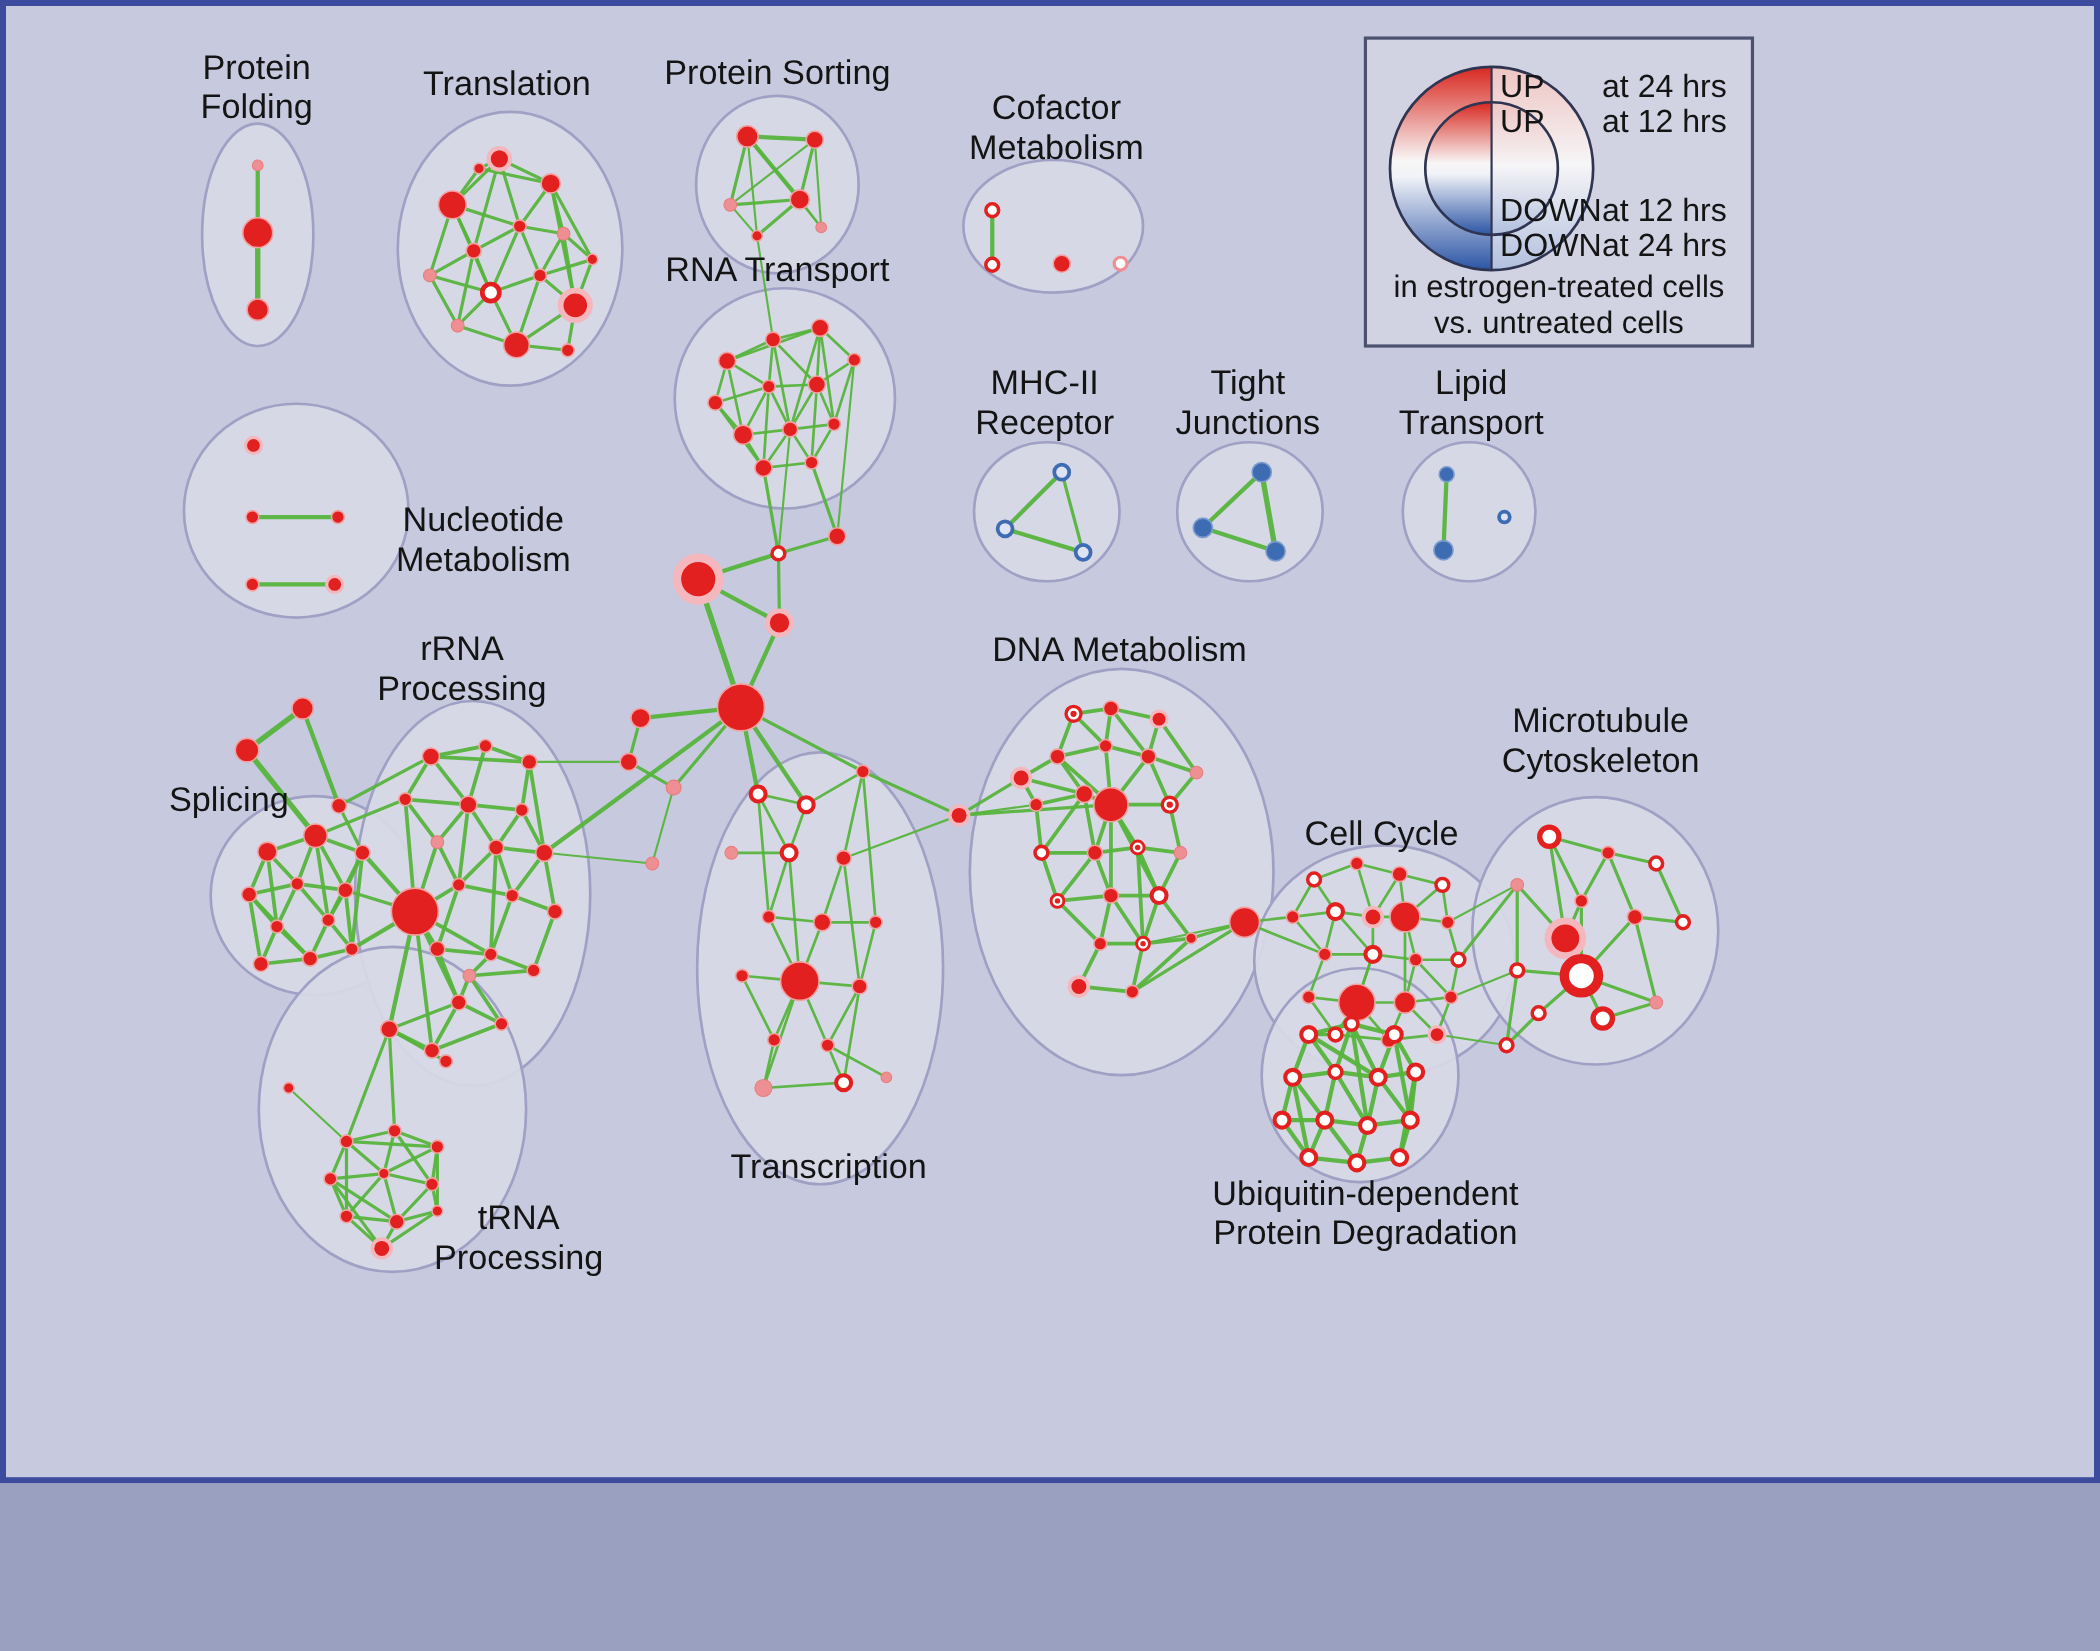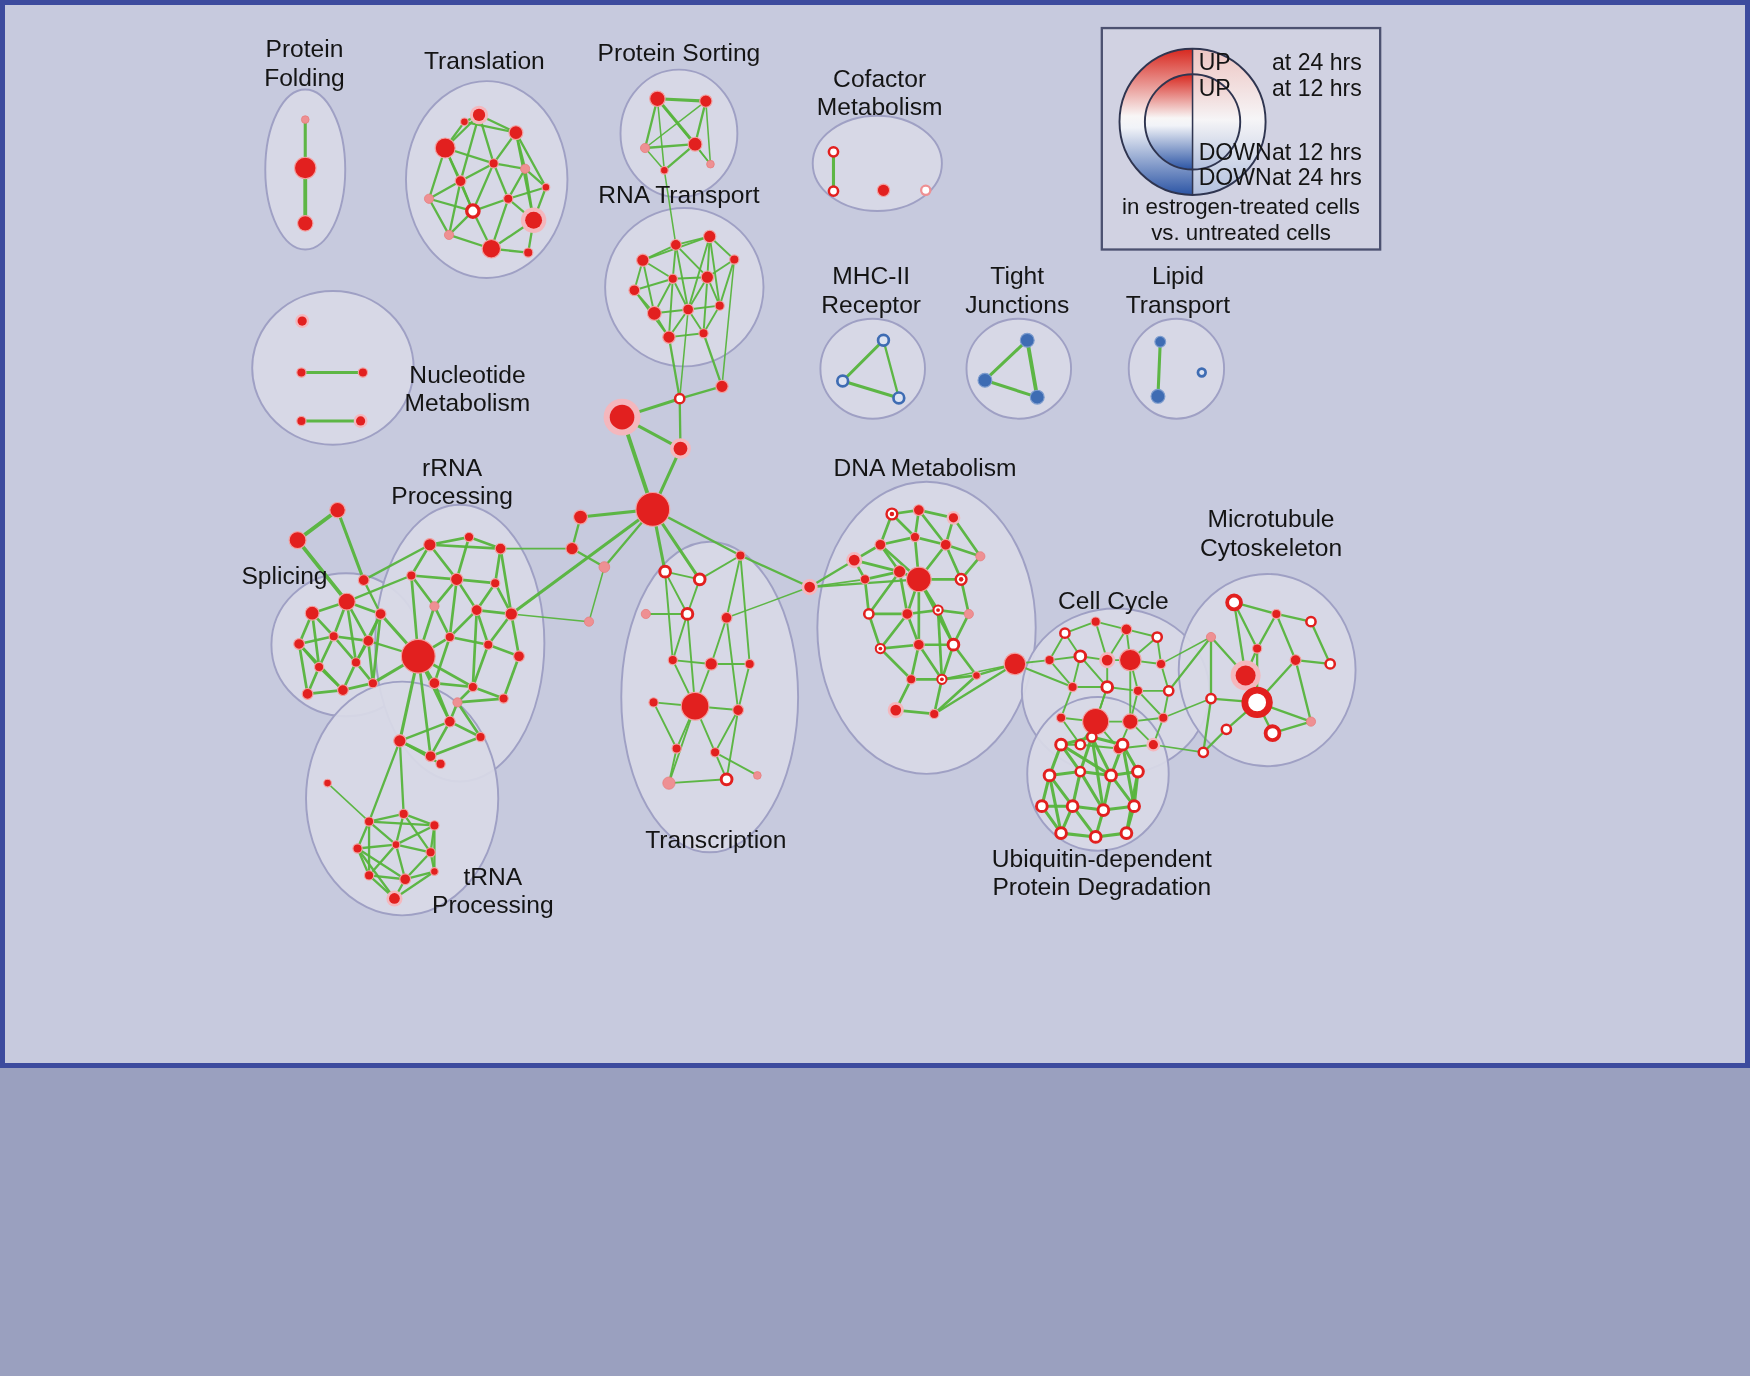--- a/index.html
+++ b/index.html
@@ -1,17 +1,17 @@
 <!DOCTYPE html>
 <html><head>
 <meta charset="utf-8">
 <style>
   html,body{margin:0;padding:0;background:#9aa0bf;}
   .figure{
-    width:1750px;height:1068px;box-sizing:border-box;
+    width:1750px;height:1236px;box-sizing:border-box;
     background:#c7cade;border:5px solid #3d4b9e;
     position:relative;overflow:hidden;
     font-family:"Liberation Sans",sans-serif;
   }
   svg{display:block;width:100%;height:100%;}
   svg text{font-family:"Liberation Sans",sans-serif;fill:#141414;}
 </style>
 </head>
 <body>
 

